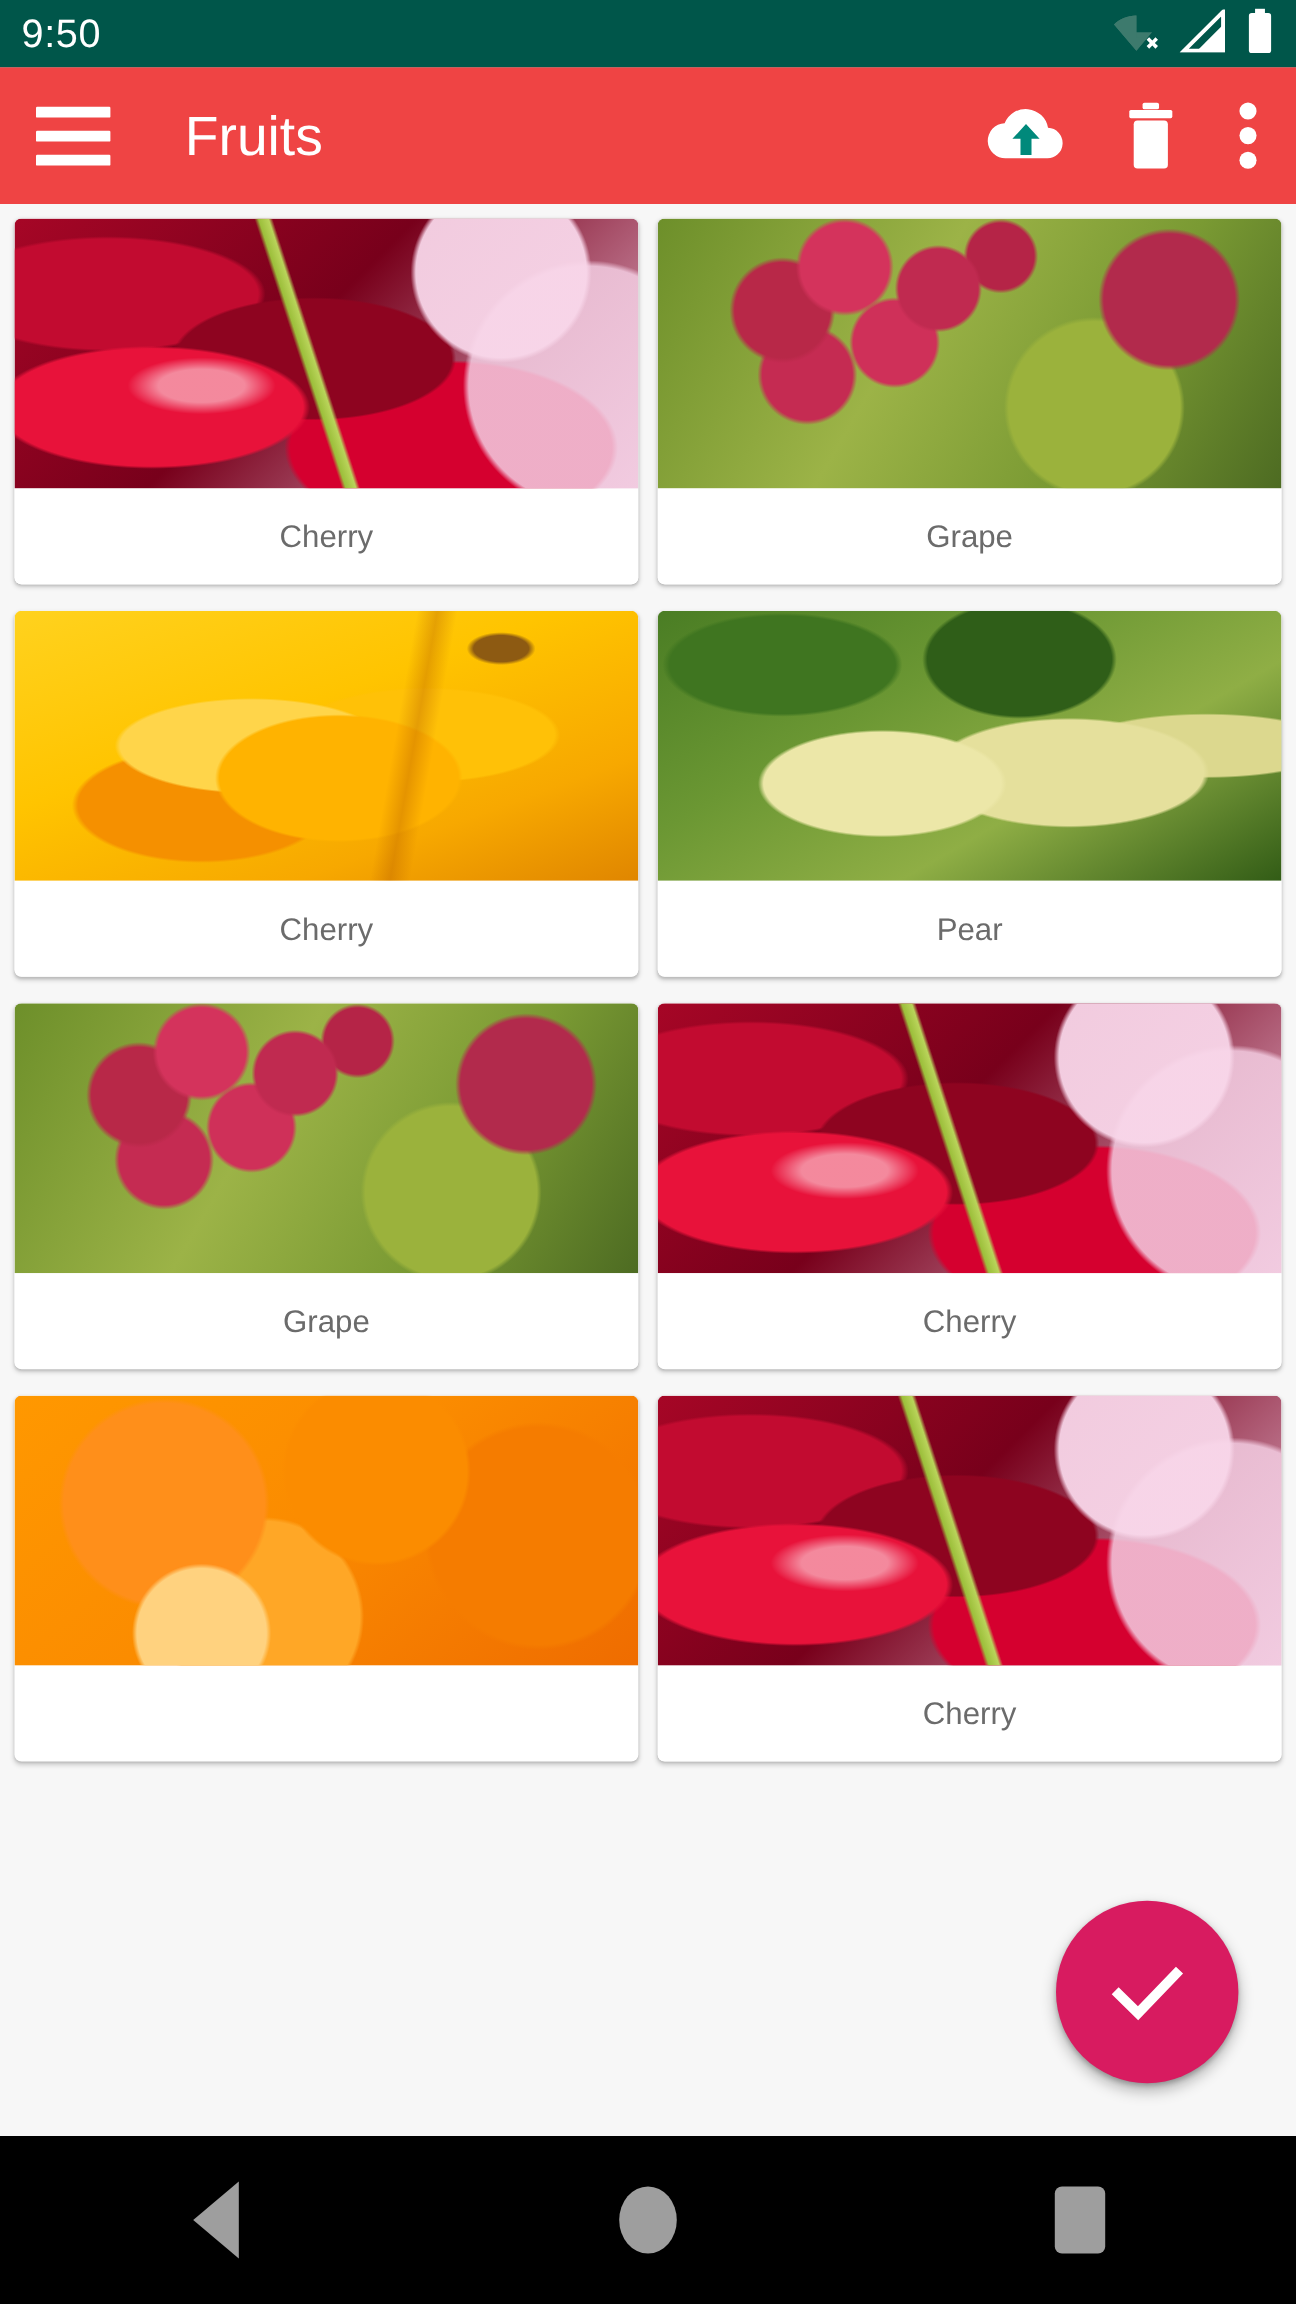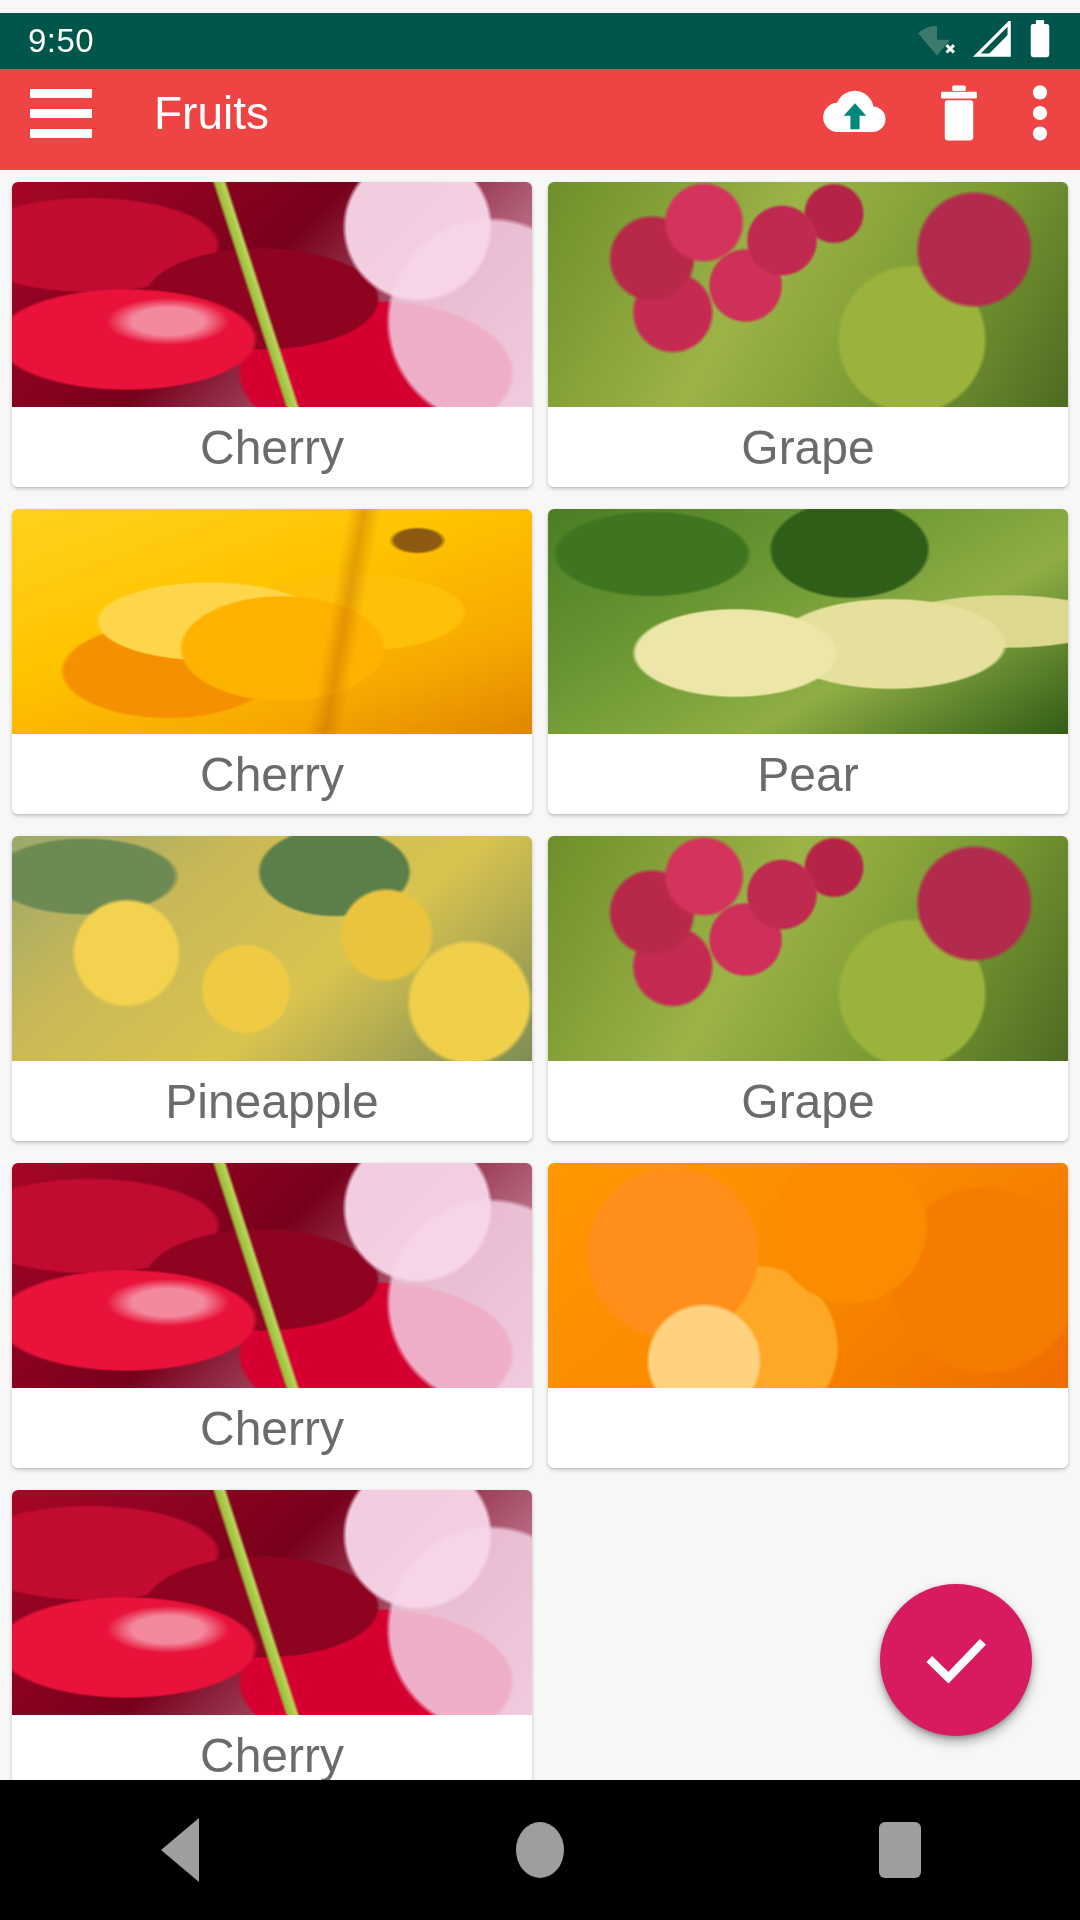--- a/index.html
+++ b/index.html
@@ -8,21 +8,21 @@
     font-family:"Liberation Sans", sans-serif;
     background:#fafafa;
     overflow:hidden;
   }
   #app { position:relative; width:1080px; height:1920px; background:#f7f7f7; }
 
   
   .status-bar {
     position:absolute; top:0; left:0; width:1080px; height:56px;
     background:#00564a; display:flex; align-items:center;
-    padding:0 28px; z-index:30;margin-top:13px;
+    padding:0 18px; z-index:30;
   }
   .status-time { color:#ffffff; font-size:33px; letter-spacing:.5px; }
   .status-icons { margin-left:auto; display:flex; align-items:center; gap:15px; }
 
   
   .app-bar {
     position:absolute; top:56px; left:0; width:1080px; height:114px;
     background:#ef4444; display:flex; align-items:center; padding:0 30px;
     z-index:25;
   }
@@ -46,21 +46,21 @@
     background:#ffffff;
     border-radius:6px;
     box-shadow:0 2px 4px rgba(0,0,0,.18), 0 1px 2px rgba(0,0,0,.10);
     overflow:hidden;
     cursor:pointer;
     display:flex; flex-direction:column;
   }
   .card-img { width:100%; height:225px; position:relative; overflow:hidden; }
   .card-label {
     height:80px; display:flex; align-items:center; justify-content:center;
-    font-size:48px; color:#6b6b6b; background:#fff;
+    font-size:26px; color:#6b6b6b; background:#fff;
   }
 
   
   .ph { position:absolute; inset:0; }
 
   
   .ph-cherry {
     background:
       radial-gradient(circle at 78% 20%, rgba(248,214,233,.95) 0 16%, transparent 17%),
       radial-gradient(circle at 92% 62%, rgba(243,205,226,.85) 0 20%, transparent 21%),
@@ -268,26 +268,20 @@
           <div class="card-label">Cherry</div>
         </div>
         <div class="card">
           <div class="card-img">
             <div class="ph ph-pear"></div>
           </div>
           <div class="card-label">Pear</div>
         </div>
         <div class="card">
           <div class="card-img">
-            <div class="ph ph-pineapple"></div>
-          </div>
-          <div class="card-label">Pineapple</div>
-        </div>
-        <div class="card">
-          <div class="card-img">
             <div class="ph ph-grape"></div>
           </div>
           <div class="card-label">Grape</div>
         </div>
         <div class="card">
           <div class="card-img">
             <div class="ph ph-cherry"></div>
           </div>
           <div class="card-label">Cherry</div>
         </div>

